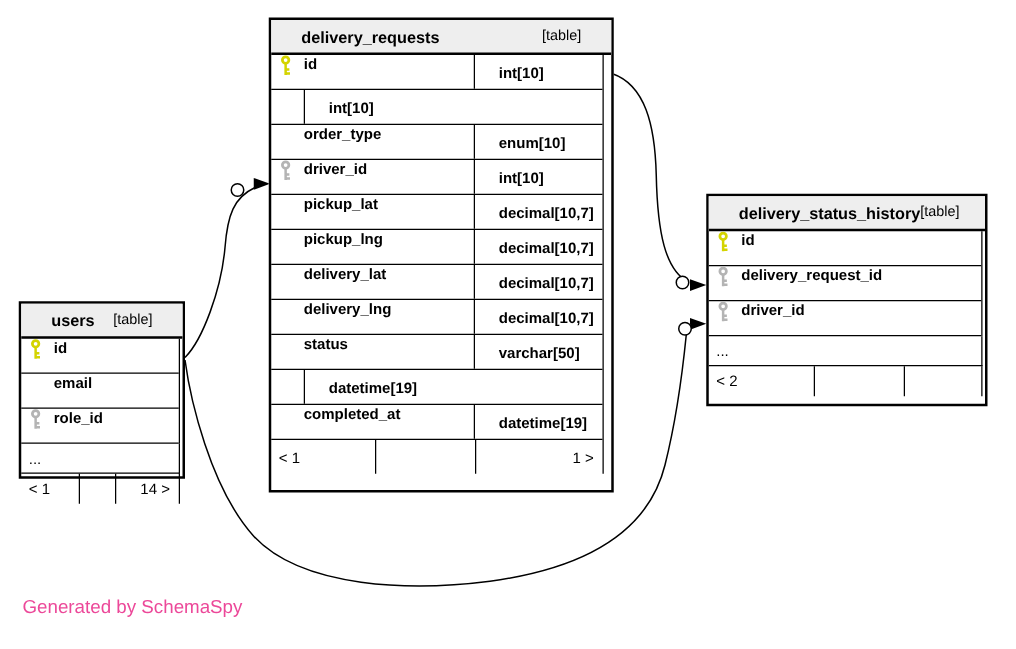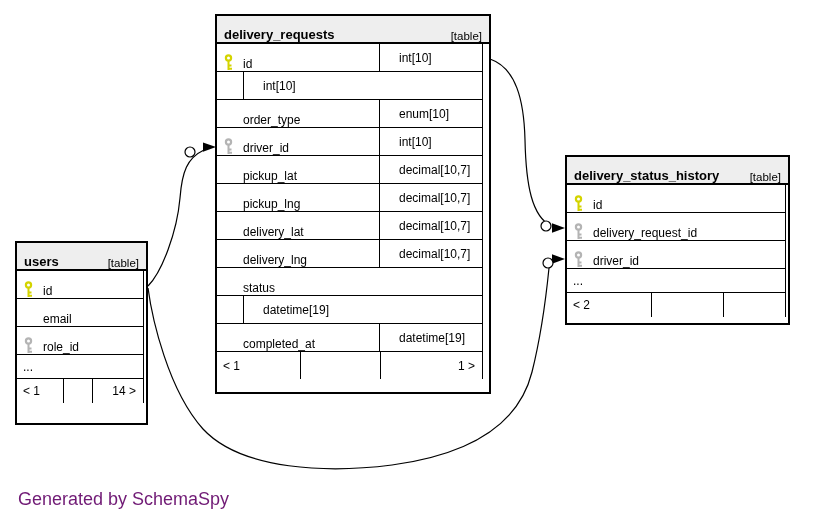--- a/index.html
+++ b/index.html
@@ -7,33 +7,33 @@
   }
   *{ box-sizing:border-box; margin:0; padding:0; }
   html,body{ background:#ffffff; }
   body{ font-family:"Liberation Sans", sans-serif; color:#000; }
   .canvas{ position:relative; width:813px; height:519px; background:#fff; overflow:hidden; }
 
   .edges{ position:absolute; left:0; top:0; width:813px; height:519px; z-index:0; }
 
   .table{ position:absolute; z-index:1; background:#fff; border:2px solid var(--border); }
   .t-dr  { left:215px; top:14px;  width:276px; height:380px; }
-  .t-us  { left:15px;  top:241px; width:133px; height:184px; }
+  .t-us  { left:15px;  top:241px; width:133px; height:142px; }
   .t-dsh { left:565px; top:155px; width:225px; height:170px; }
 
   .thead{ height:28px; background:var(--header-bg); border-bottom:2px solid var(--border);
-          display:flex; align-items:flex-end; justify-content:space-between; padding:0 7px; }
+          display:flex; align-items:center; justify-content:space-between; padding:0 24px; }
   .ttitle{ font-weight:bold; font-size:13px; }
   .tbadge{ font-size:11.5px; }
 
   .tbody{ border-right:1px solid var(--border); }
   .t-dr  .tbody{ margin-right:6px; }
   .t-us  .tbody, .t-dsh .tbody{ margin-right:2px; }
 
-  .trow{ height:28px; border-bottom:1px solid var(--border); display:flex; align-items:flex-end; font-size:12px; }
+  .trow{ height:28px; border-bottom:1px solid var(--border); display:flex; align-items:flex-start; font-size:12px;font-weight:bold; }
   .keycell{ width:12px; margin-left:6px; margin-right:8px; flex:none; display:flex; align-items:center; }
   .colname{ flex:1; white-space:nowrap; }
   .coltype{ width:103px; flex:none; align-self:stretch; display:flex; align-items:center;
             border-left:1px solid var(--border); padding-left:19px; white-space:nowrap; }
 
   .tellipsis{ height:24px; border-bottom:1px solid var(--border); font-size:12px;
               display:flex; align-items:center; padding-left:6px; }
   .t-us .tellipsis, .t-dsh .tellipsis{ margin-right:2px; border-right:1px solid var(--border); }
 
   .tfoot{ display:flex; font-size:12px; align-items:stretch; }
@@ -41,21 +41,21 @@
   .t-us  .tfoot{ height:24px; margin-right:2px; border-right:1px solid var(--border); }
   .t-dsh .tfoot{ height:24px; margin-right:2px; border-right:1px solid var(--border); }
   .tfoot span{ display:flex; align-items:center; }
   .f1{ padding-left:6px; }
   .f2, .f3{ border-left:1px solid var(--border); }
   .f3{ flex:1; justify-content:flex-end; padding-right:7px; }
   .t-dr  .f1{ width:83px; } .t-dr  .f2{ width:80px; }
   .t-us  .f1{ width:46px; } .t-us  .f2{ width:29px; }
   .t-dsh .f1{ width:84px; } .t-dsh .f2{ width:72px; }
 
-  .gen-note{ position:absolute; left:18px; top:489px; font-size:18px; color:#701a75; z-index:1; }
+  .gen-note{ position:absolute; left:18px; top:477px; font-size:15px; color:#ec4899; z-index:1; }
 </style>
 </head>
 <body>
 
 <div class="canvas">
 
   <svg class="edges" viewBox="0 0 813 519" xmlns="http://www.w3.org/2000/svg">
 
     <path d="M 148,286 C 162,272 177,232 180,198 C 182,172 187,158 204,150" fill="none" stroke="#000" stroke-width="1.2"></path>
     <polygon points="216,147 203,142.4 203,151.8" fill="#000"></polygon>
@@ -121,20 +121,21 @@
           <span class="coltype">decimal[10,7]</span>
         </div>
         <div class="trow">
           <span class="keycell"></span>
           <span class="colname">delivery_lng</span>
           <span class="coltype">decimal[10,7]</span>
         </div>
         <div class="trow">
           <span class="keycell"></span>
           <span class="colname">status</span>
+          <span class="coltype">varchar[50]</span>
         </div>
         <div class="trow">
           <span class="keycell"></span>
           <span class="coltype">datetime[19]</span>
         </div>
         <div class="trow">
           <span class="keycell"></span>
           <span class="colname">completed_at</span>
           <span class="coltype">datetime[19]</span>
         </div>

